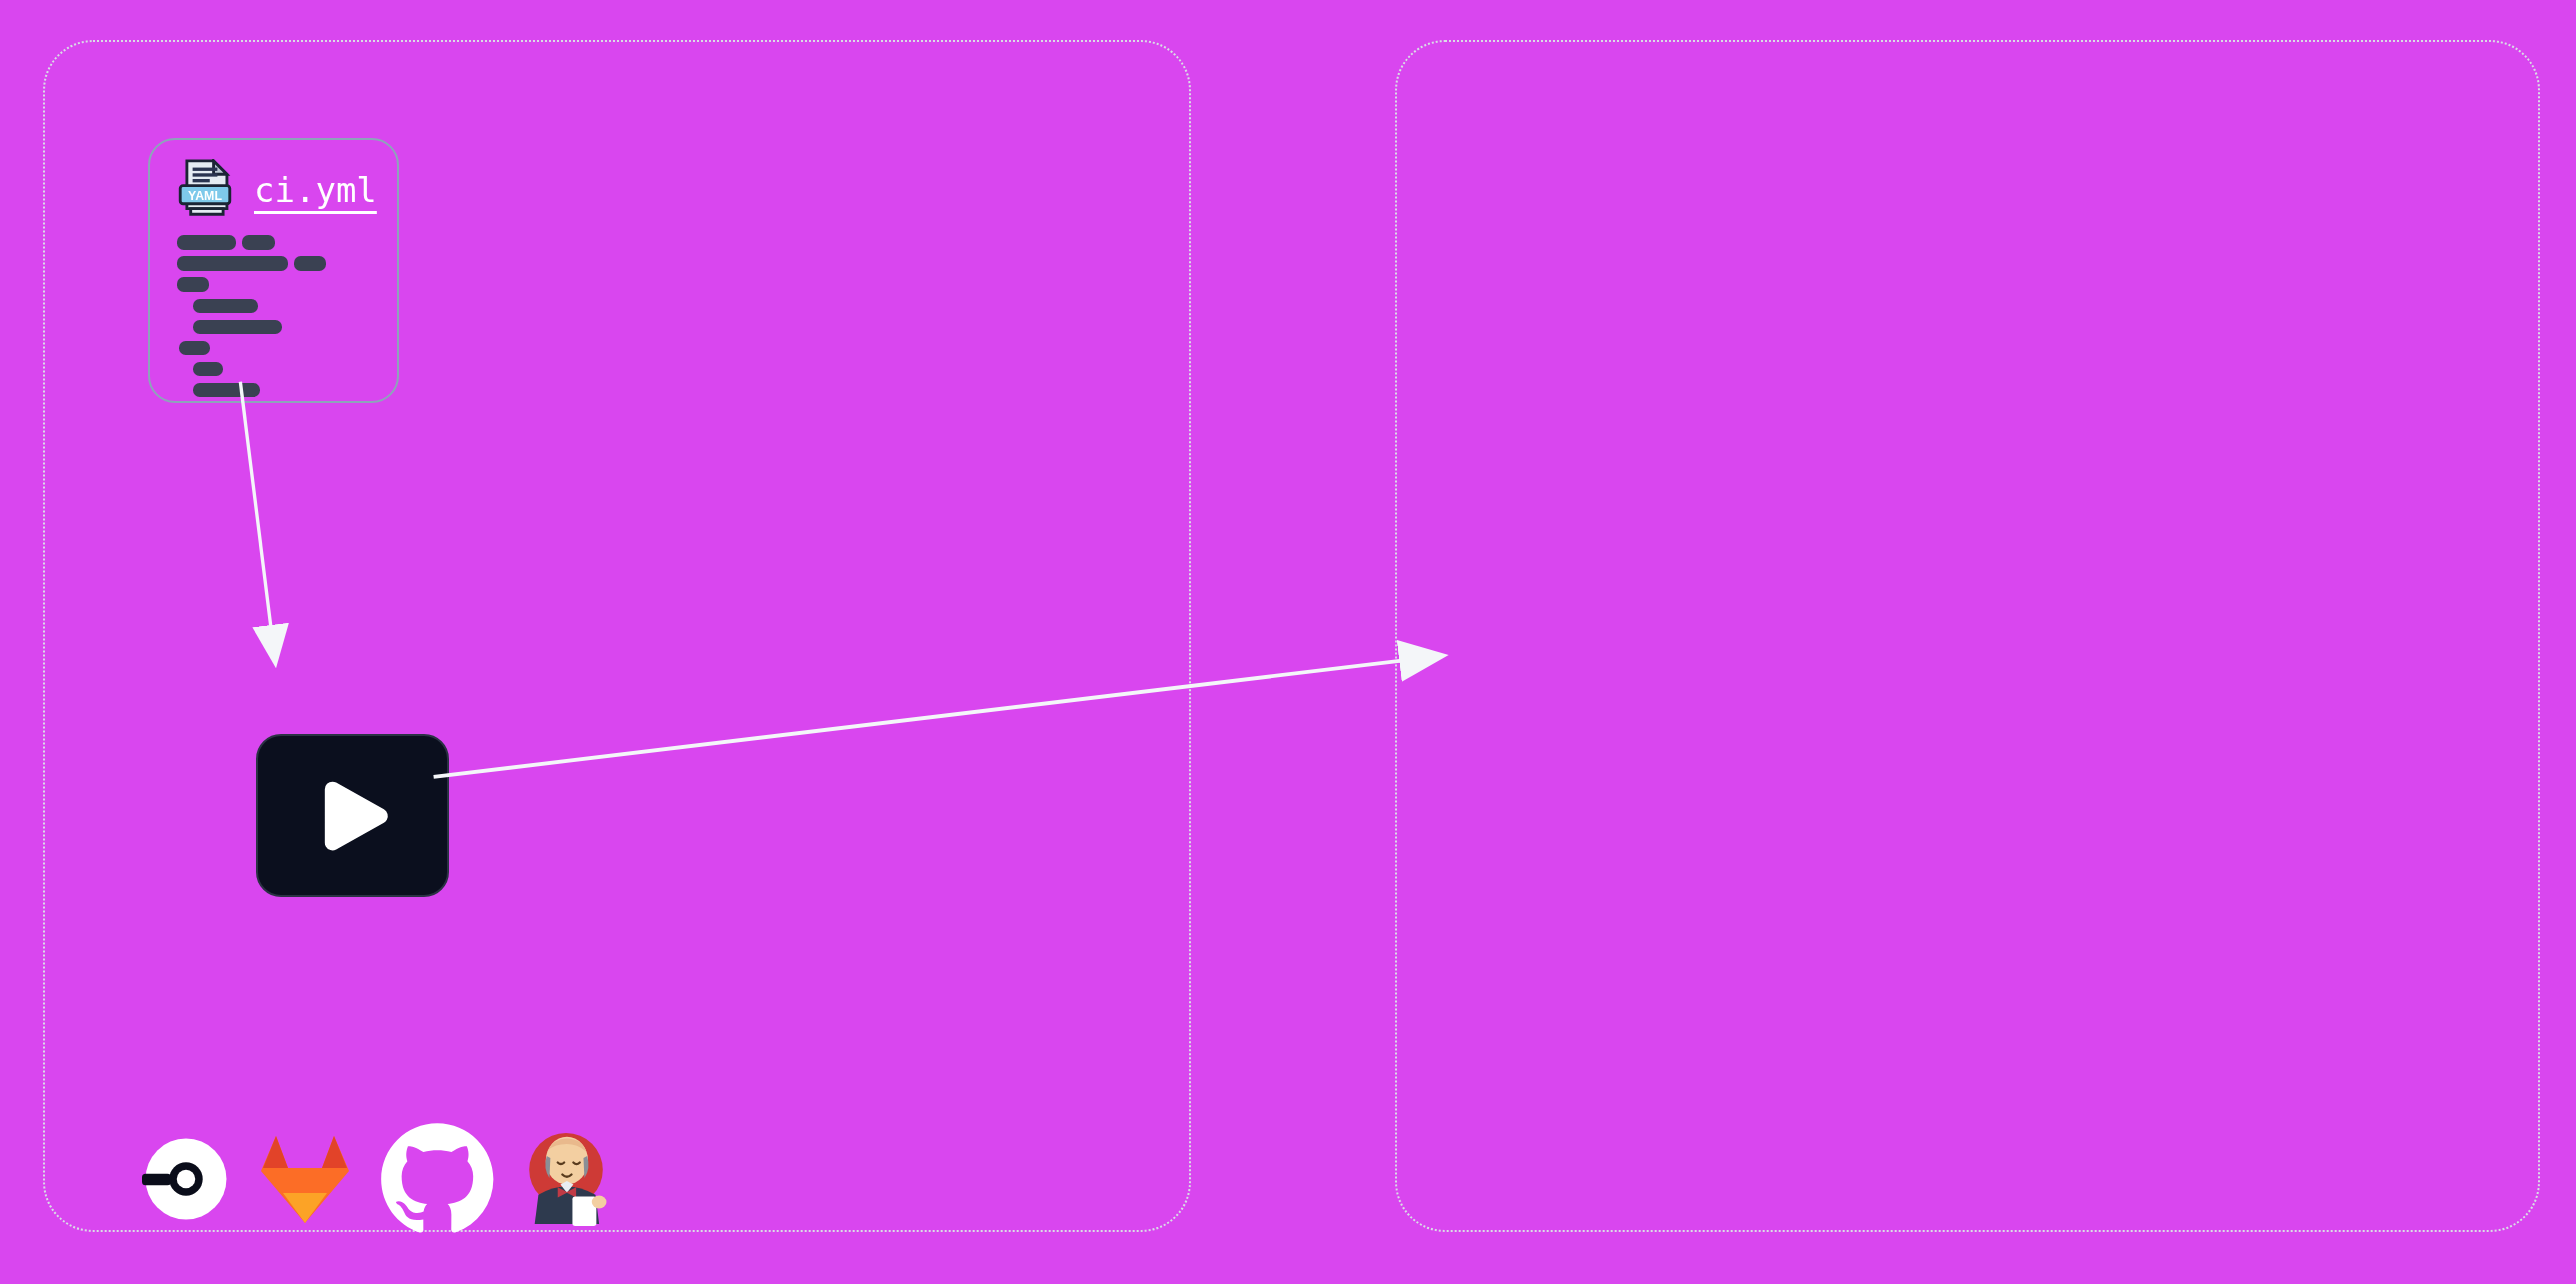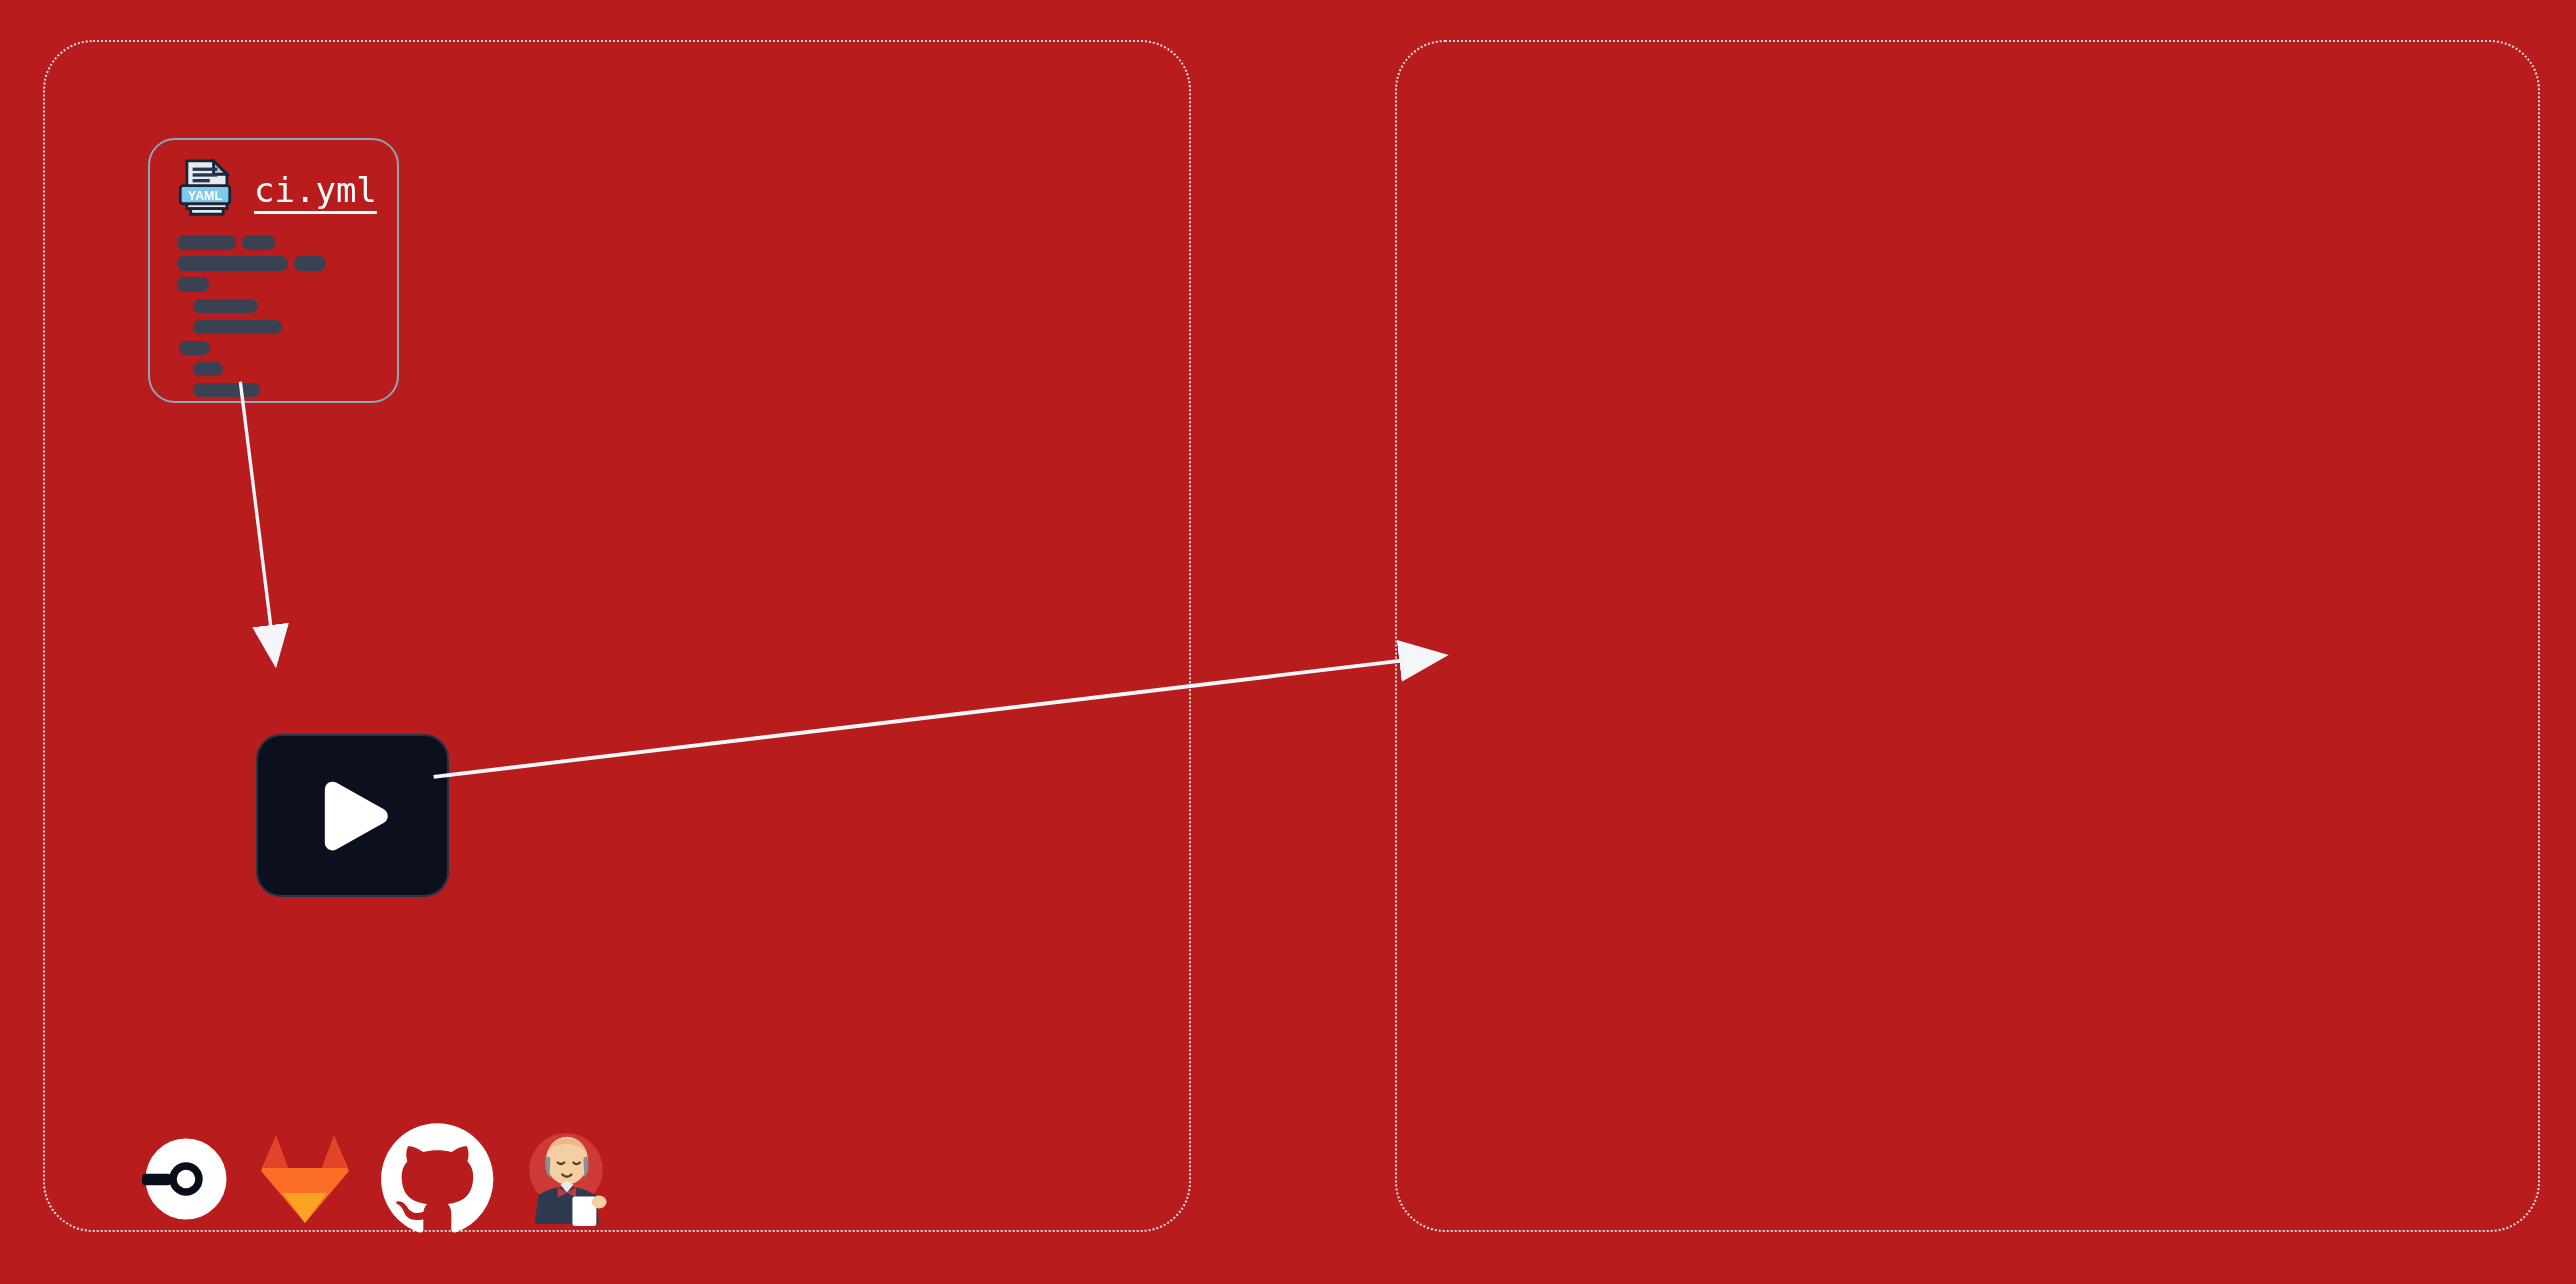--- a/index.html
+++ b/index.html
@@ -1,16 +1,16 @@
 <!DOCTYPE html>
 <html><head>
 <meta charset="utf-8">
 <style>
   html,body{margin:0;padding:0;background:#0a0d1a;}
-  .canvas{position:relative;width:2576px;height:1284px;background:#b91c1c;overflow:hidden;
+  .canvas{position:relative;width:2576px;height:1284px;background:#d946ef;overflow:hidden;
           font-family:"Liberation Sans", sans-serif;color:#fff;}
 
   
   .panel{position:absolute;border:2.9px dotted #d9dde6;border-radius:50px;}
   .left-panel{left:43px;top:40px;width:1144px;height:1188px;}
   .right-panel{left:1395px;top:40px;width:1141px;height:1188px;}
 
   
   .file-card{position:absolute;left:103px;top:96px;width:251px;height:265px;
              border:2.9px solid #8ea4ba;border-radius:27px;box-sizing:border-box;

